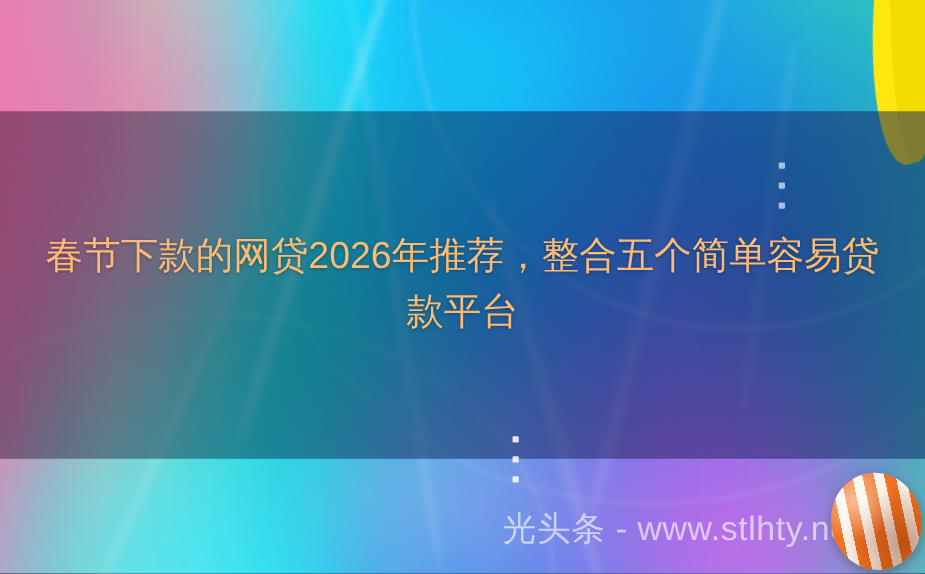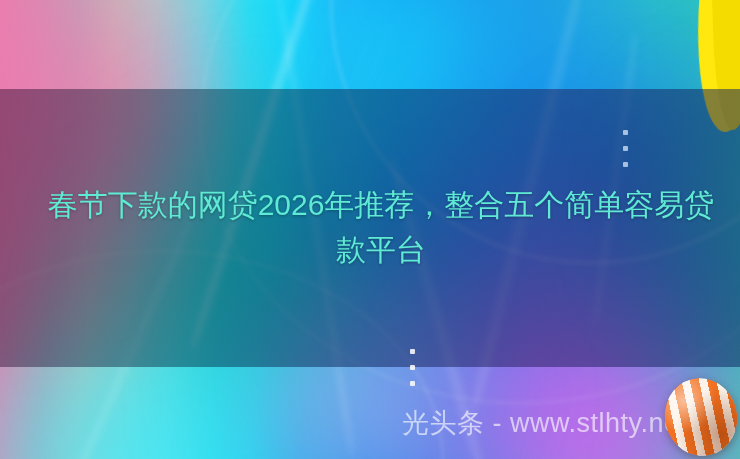--- a/index.html
+++ b/index.html
@@ -169,28 +169,27 @@
     pointer-events: none;
   }
 
   
   .title {
     position: absolute;
     left: 32px;
     top: 182px;
     width: 676px;
     text-align: center;
-    color: #5eead4;
+    color: #fdba74;
     font-size: 30px;
     line-height: 45px;
     letter-spacing: 0px;
     font-weight: 400;
     text-shadow: 0 1px 3px rgba(0,0,0,0.30);
     white-space: pre-wrap;
-    margin-left: 11px;
   }
 
   
   .dots {
     position: absolute;
     display: flex;
     flex-direction: column;
     gap: 11px;
   }
   .dots .dot {

